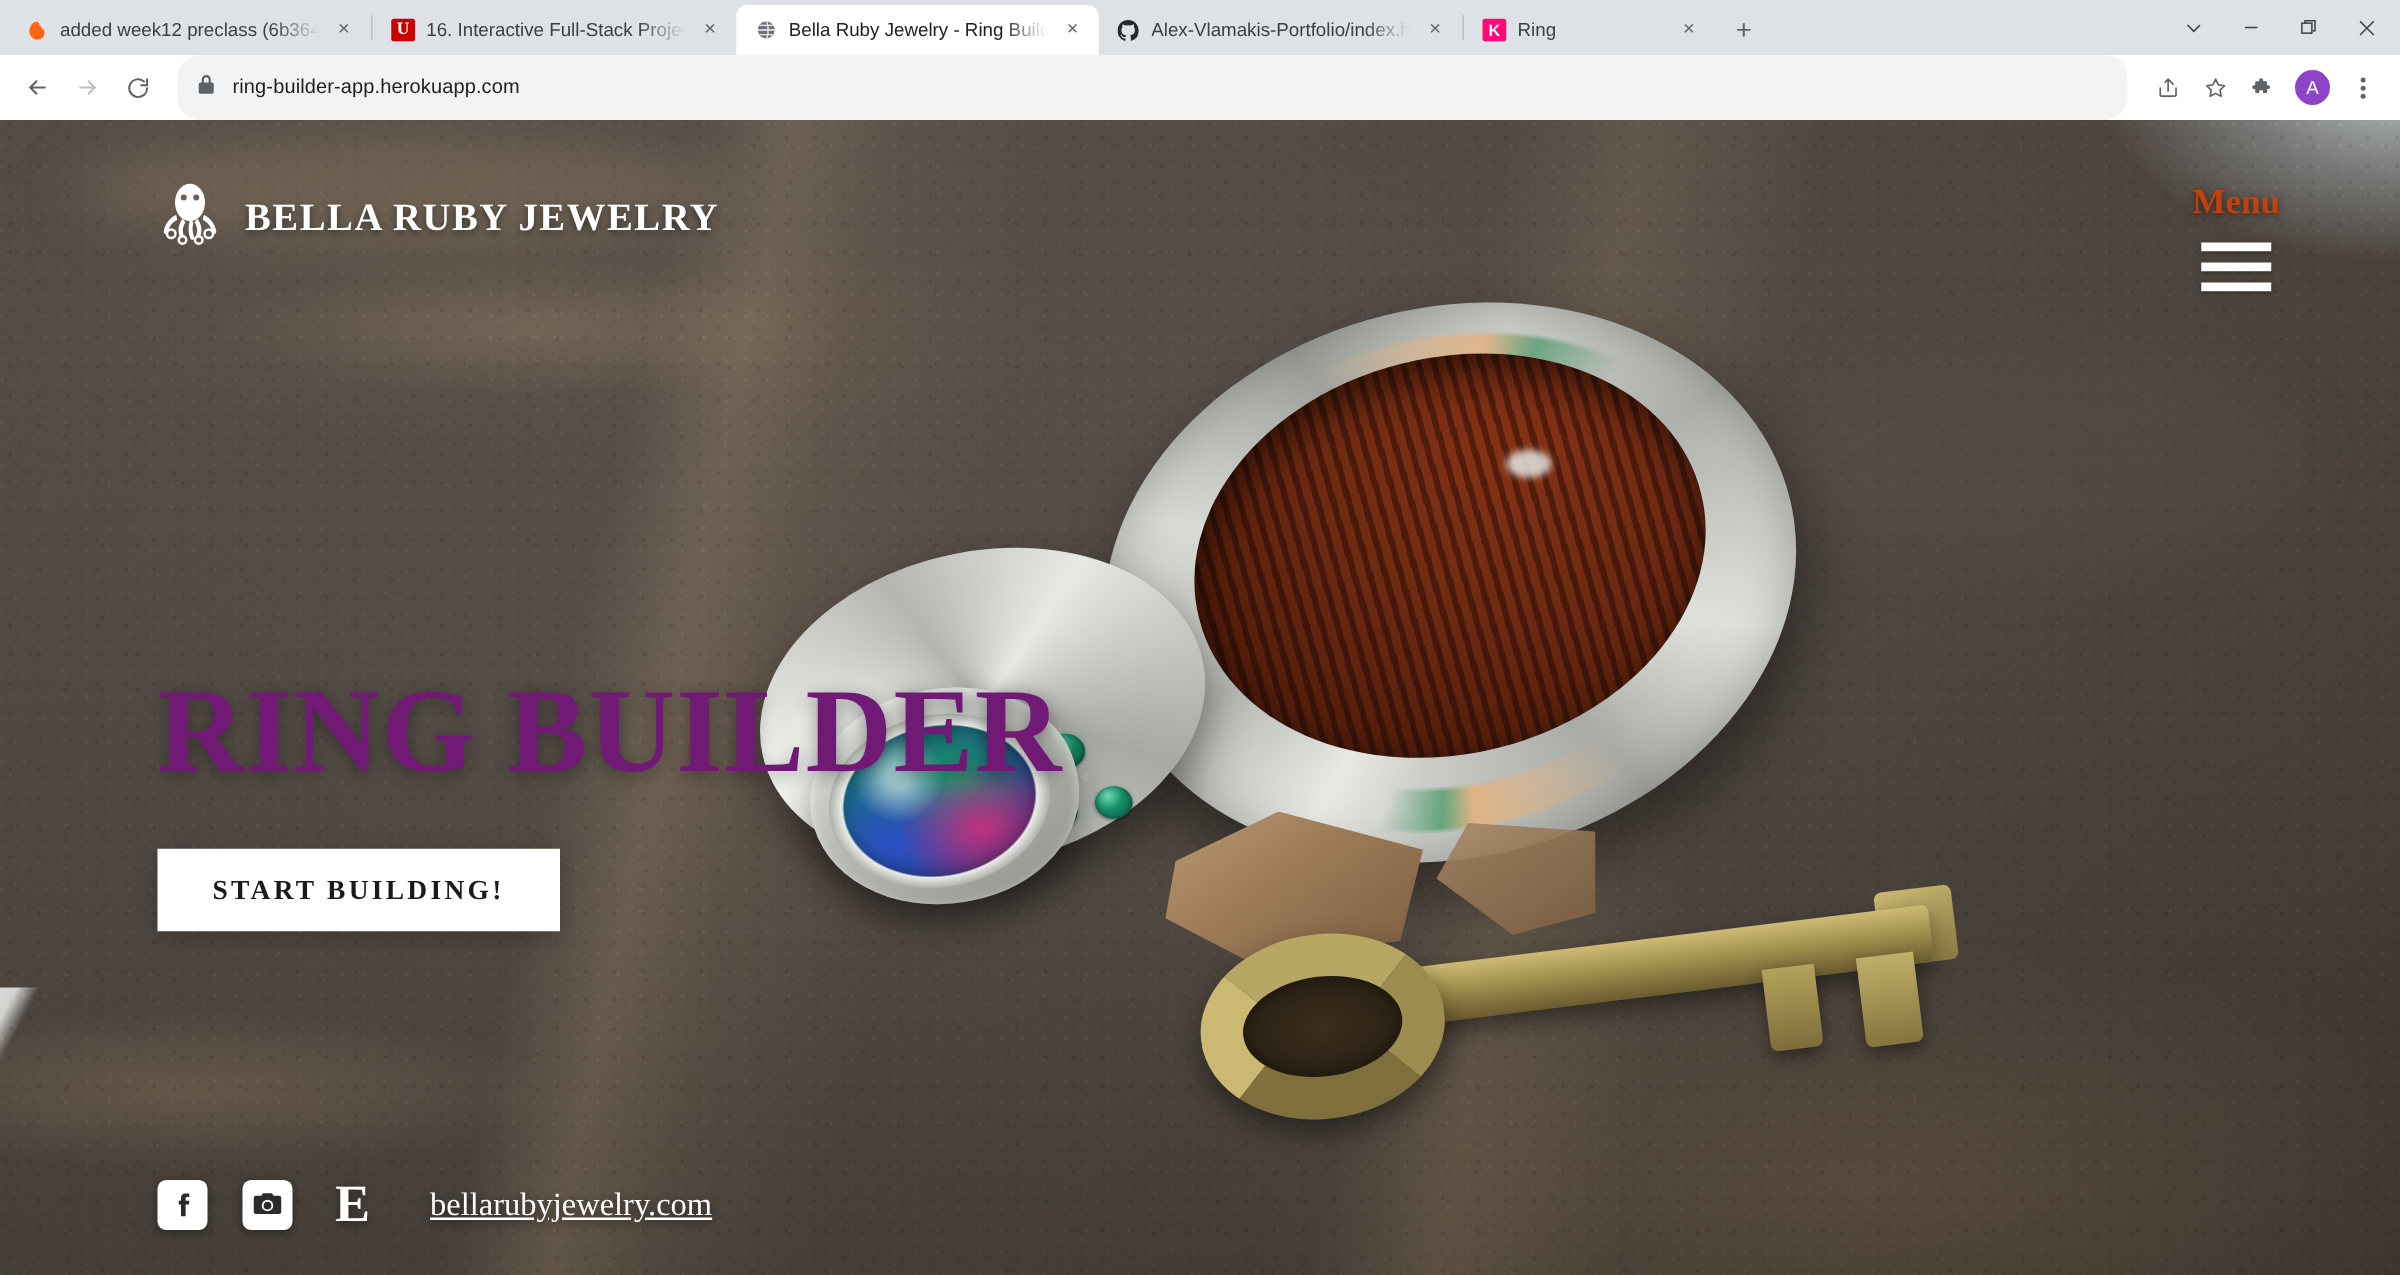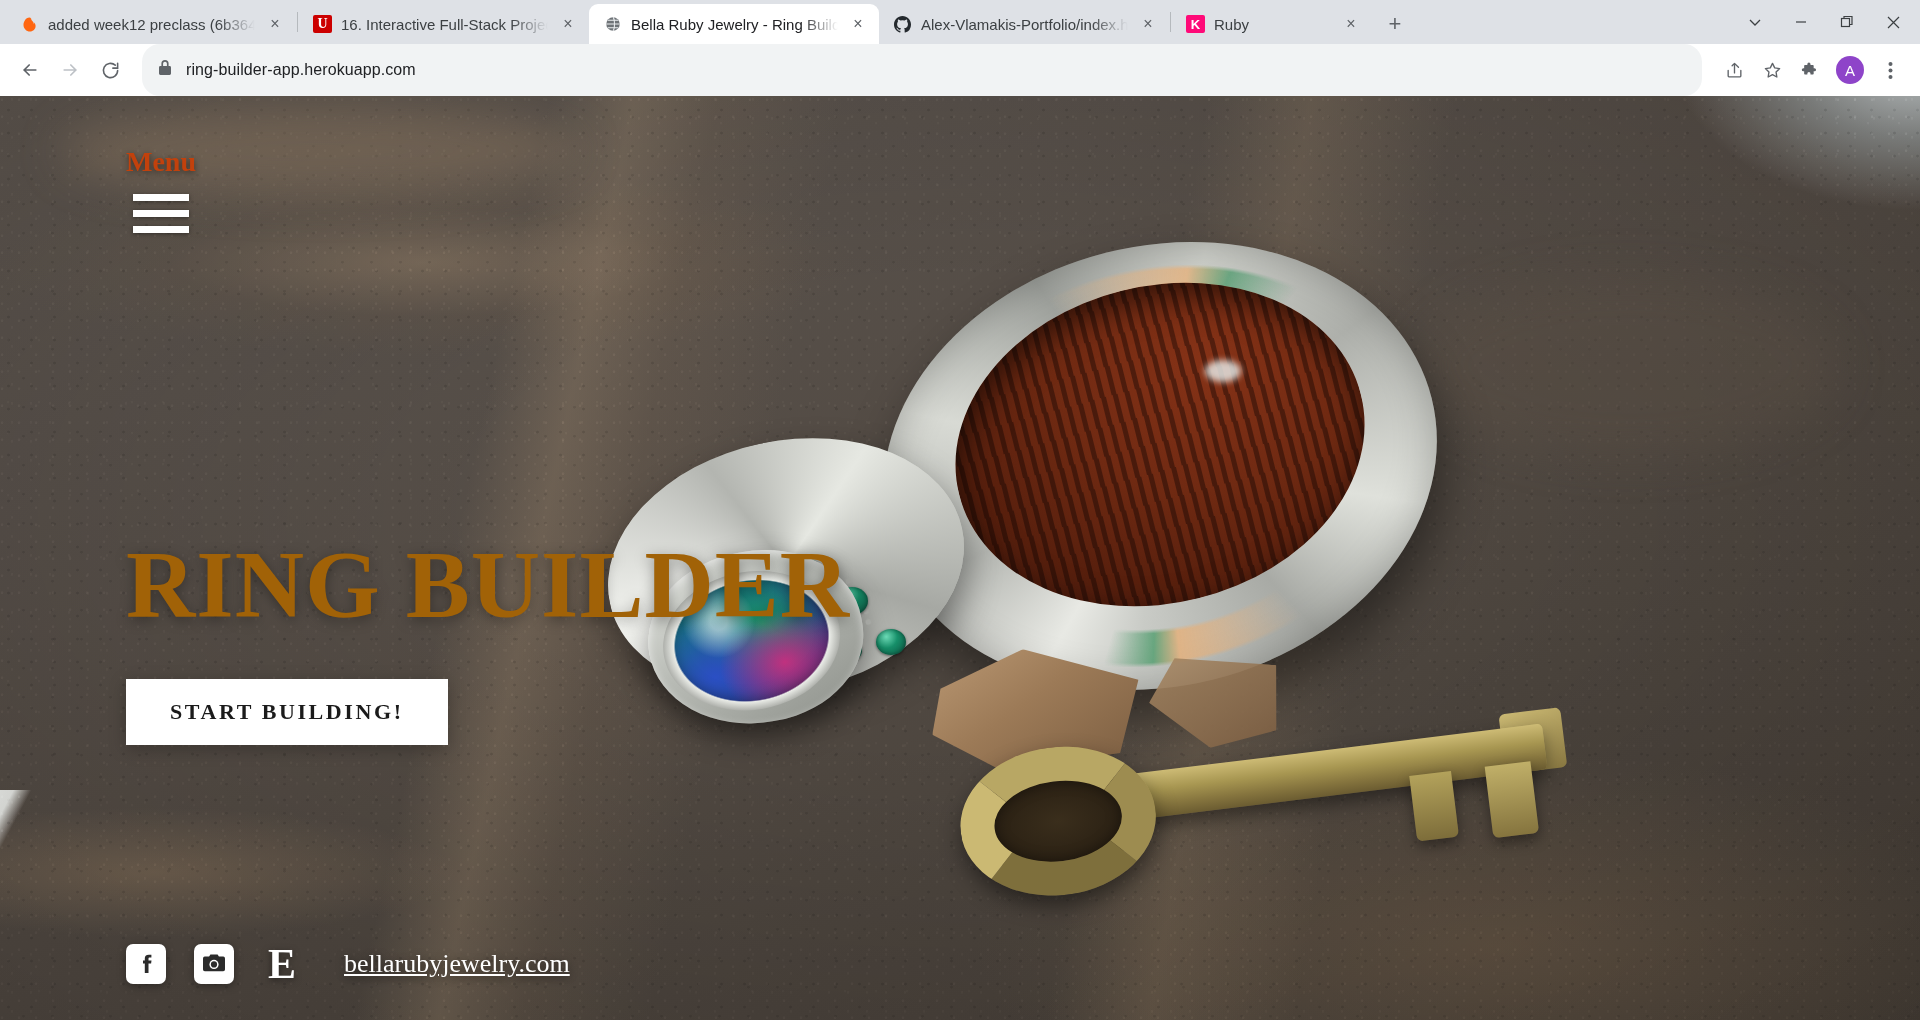--- a/index.html
+++ b/index.html
@@ -263,21 +263,21 @@
   }
   .hamburger { display:flex; flex-direction:column; gap:9px; }
   .hamburger span {
     display:block; width:56px; height:7px; background:#fff;
     box-shadow:0 1px 4px rgba(0,0,0,.4);
   }
 
   .hero-copy { position:absolute; left:126px; top:440px; }
   .hero-title {
     font-family:"Liberation Serif", serif;
-    font-size:96px; line-height:1.02; color:#a16207; font-weight:bold;
+    font-size:96px; line-height:1.02; color:#701a75; font-weight:bold;
     letter-spacing:1px; text-shadow:0 3px 14px rgba(0,0,0,.35);
   }
   .hero-sub {
     font-family:"Liberation Serif", serif;
     font-size:42px; color:#fff; margin-top:12px; letter-spacing:.2px;
     text-shadow:0 2px 10px rgba(0,0,0,.4);
   }
   .cta {
     margin-top:45px; display:inline-block; background:#fff; color:#1b1b1b;
     font-family:"Liberation Serif", serif; font-size:22px; font-weight:bold;
@@ -348,21 +348,21 @@
           </svg>
       </span>
       <span class="tab-title">Alex-Vlamakis-Portfolio/index.htm</span>
       <span class="tab-close">×</span>
     </div>
 
     <div class="tab-sep"></div>
 
     <div class="tab">
       <span class="tab-fav fav-kards">K</span>
-      <span class="tab-title">Ruby</span>
+      <span class="tab-title">Ring</span>
       <span class="tab-close">×</span>
     </div>
 
     <div class="newtab">+</div>
 
     <div class="winctl">
       <div class="winbtn">
         <svg width="14" height="14" viewBox="0 0 14 14" fill="none" stroke="#3c4043" stroke-width="1.3">
             <path d="M2 5l5 5 5-5"></path>
           </svg>
@@ -476,20 +476,37 @@
         <div class="key-tip"></div>
         <div class="key-shaft"></div>
         <div class="key-bit1"></div>
         <div class="key-bit2"></div>
         <div class="key-bow"></div>
       </div>
 
       <div class="site">
 
         <div class="site-header">
+          <div class="brand">
+            <span class="brand-mark">
+              <svg width="52" height="64" viewBox="0 0 52 64" fill="#ffffff">
+                <ellipse cx="26" cy="20" rx="12" ry="15"></ellipse>
+                <circle cx="21" cy="16" r="2.4" fill="#6c6259"></circle>
+                <circle cx="31" cy="16" r="2.4" fill="#6c6259"></circle>
+                <path d="M15 30c-5 2-9 7-10 13-.4 2.6 3 3 3.4.6.7-4.3 3.6-8 7.4-9.6zM37 30c5 2 9 7 10 13 .4 2.6-3 3-3.4.6-.7-4.3-3.6-8-7.4-9.6z"></path>
+                <path d="M20 33c-3 4-4 9-2.4 13.5.8 2.3 4 1.4 3.2-.9-1.1-3.2-.5-6.9 1.6-9.8zM32 33c3 4 4 9 2.4 13.5-.8 2.3-4 1.4-3.2-.9 1.1-3.2.5-6.9-1.6-9.8z"></path>
+                <path d="M26 34c-1.6 5-1.6 10 .2 14.6.9 2.3 4 1.2 3.1-1.1-1.5-3.8-1.6-7.9-.5-12z"></path>
+                <circle cx="11" cy="45" r="3.4" fill="none" stroke="#ffffff" stroke-width="2"></circle>
+                <circle cx="41" cy="45" r="3.4" fill="none" stroke="#ffffff" stroke-width="2"></circle>
+                <circle cx="20" cy="50" r="3" fill="none" stroke="#ffffff" stroke-width="2"></circle>
+                <circle cx="33" cy="50" r="3" fill="none" stroke="#ffffff" stroke-width="2"></circle>
+              </svg>
+            </span>
+            <span class="brand-name">BELLA RUBY JEWELRY</span>
+          </div>
 
           <div class="menu-wrap">
             <span class="menu-label">Menu</span>
             <span class="hamburger">
               <span></span>
                 <span></span>
                 <span></span>
             </span>
           </div>
         </div>

